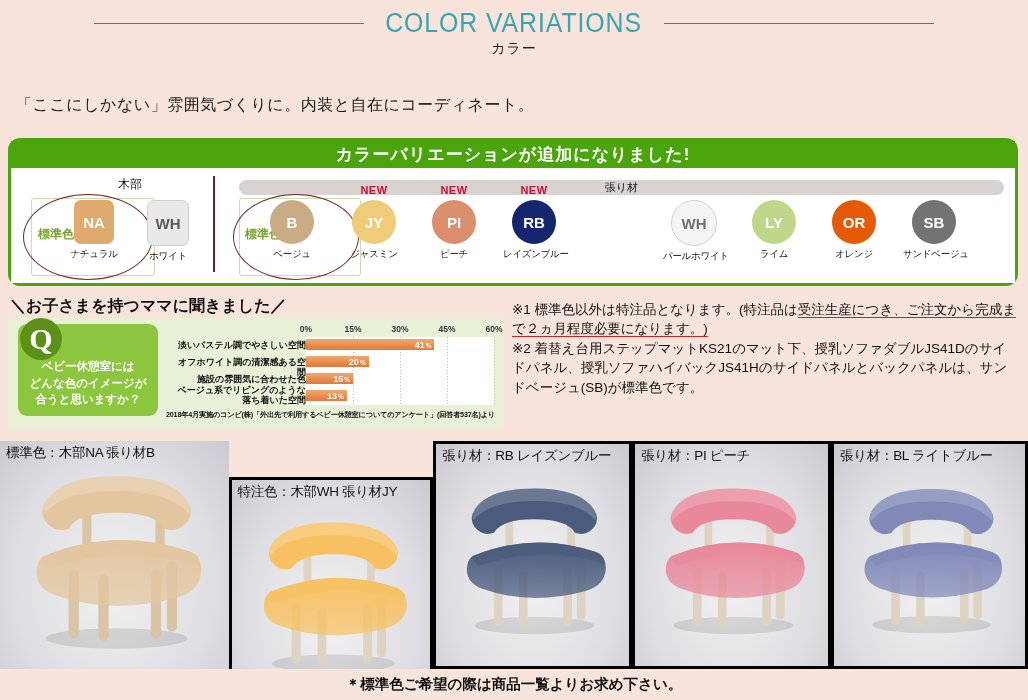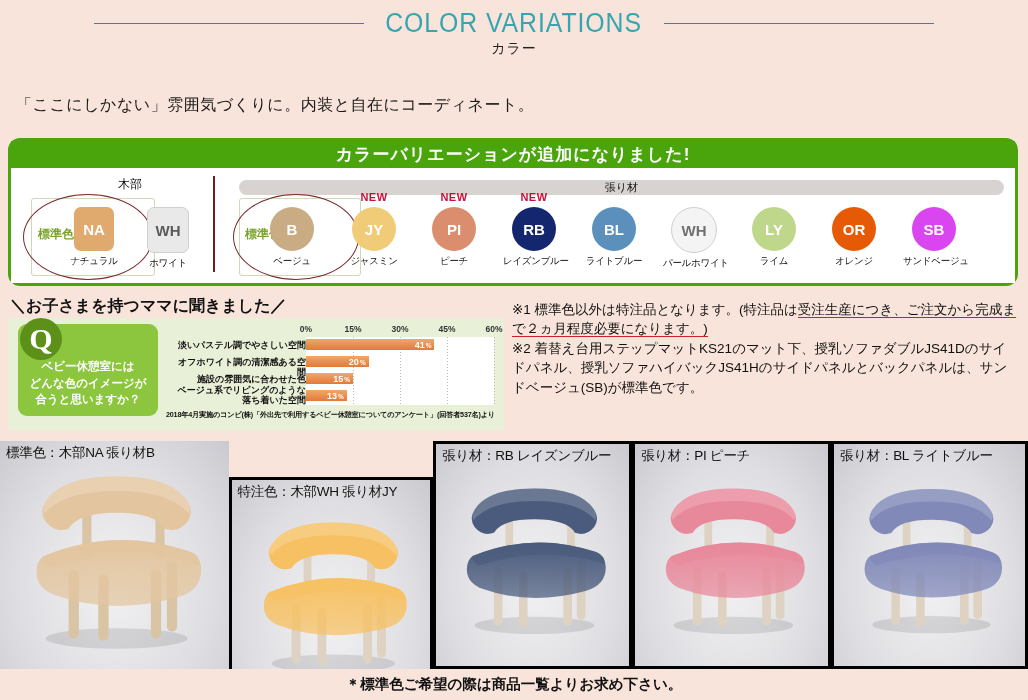--- a/index.html
+++ b/index.html
@@ -51,21 +51,21 @@
     position:absolute;left:202px;top:8px;width:2px;height:96px;background:#6b2020;
   }
   .harikzai-bar{
     position:absolute;left:228px;top:12px;width:765px;height:15px;
     background:#d8d3d0;border-radius:8px;
     display:flex;align-items:center;justify-content:center;
     font-size:11px;color:#111;
   }
   .swatch-row{position:absolute;left:0;top:32px;width:100%;height:80px;}
   .sw{
-    position:absolute;top:7px;width:62px;text-align:center;
+    position:absolute;top:0;width:62px;text-align:center;
   }
   .sw .chip{
     width:44px;height:44px;margin:0 auto;
     display:flex;align-items:center;justify-content:center;
     color:#fff;font-weight:bold;font-size:15px;
   }
   .sw.round .chip{border-radius:50%;}
   .sw.rect .chip{border-radius:7px;width:40px;height:44px;}
   .sw .cap{font-size:9.5px;color:#111;margin-top:4px;letter-spacing:-.3px;white-space:nowrap;}
   .sw .newtag{
@@ -213,38 +213,34 @@
         <div class="sw round" style="left: 412px;">
           <div class="newtag">NEW</div>
           <div class="chip" style="background:#db8e6e;color:#ffffff;">PI</div>
           <div class="cap">ピーチ</div>
         </div>
         <div class="sw round" style="left: 492px;">
           <div class="newtag">NEW</div>
           <div class="chip" style="background:#14266e;color:#ffffff;">RB</div>
           <div class="cap">レイズンブルー</div>
         </div>
-        <div class="sw round" style="left: 572px;">
-          <div class="chip" style="background:#5b90bd;color:#ffffff;">BL</div>
-          <div class="cap">ライトブルー</div>
-        </div>
         <div class="sw round" style="left: 652px;">
           <div class="chip" style="background:#f4f4f4;color:#707070;border:1px solid #cfcfcf;">WH</div>
           <div class="cap">パールホワイト</div>
         </div>
         <div class="sw round" style="left: 732px;">
           <div class="chip" style="background:#bfd78a;color:#ffffff;">LY</div>
           <div class="cap">ライム</div>
         </div>
         <div class="sw round" style="left: 812px;">
           <div class="chip" style="background:#e65a05;color:#ffffff;">OR</div>
           <div class="cap">オレンジ</div>
         </div>
         <div class="sw round" style="left: 892px;">
-          <div class="chip" style="background:#d946ef;color:#ffffff;">SB</div>
+          <div class="chip" style="background:#737373;color:#ffffff;">SB</div>
           <div class="cap">サンドベージュ</div>
         </div>
       </div>
   </div>
 </div>
 
 <div class="survey-head">＼お子さまを持つママに聞きました／</div>
 
 <div class="survey-box">
   <div class="qcard">

